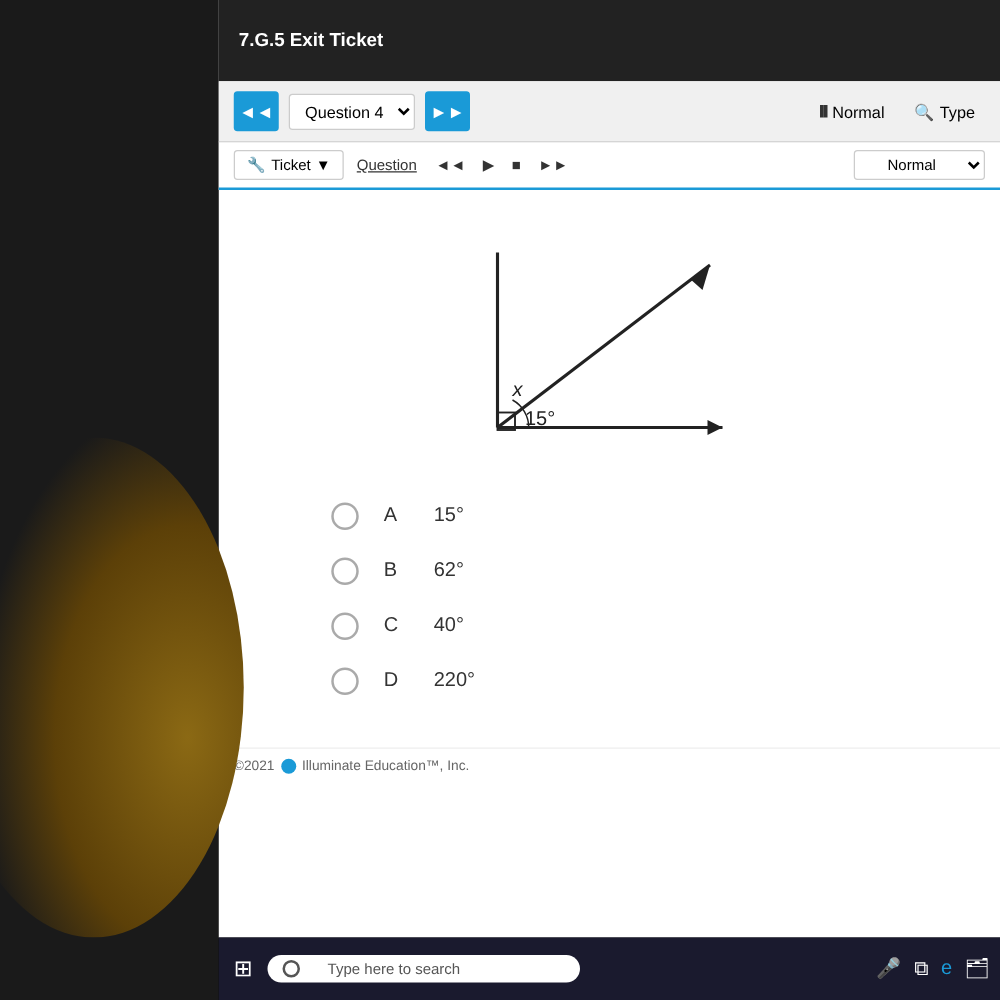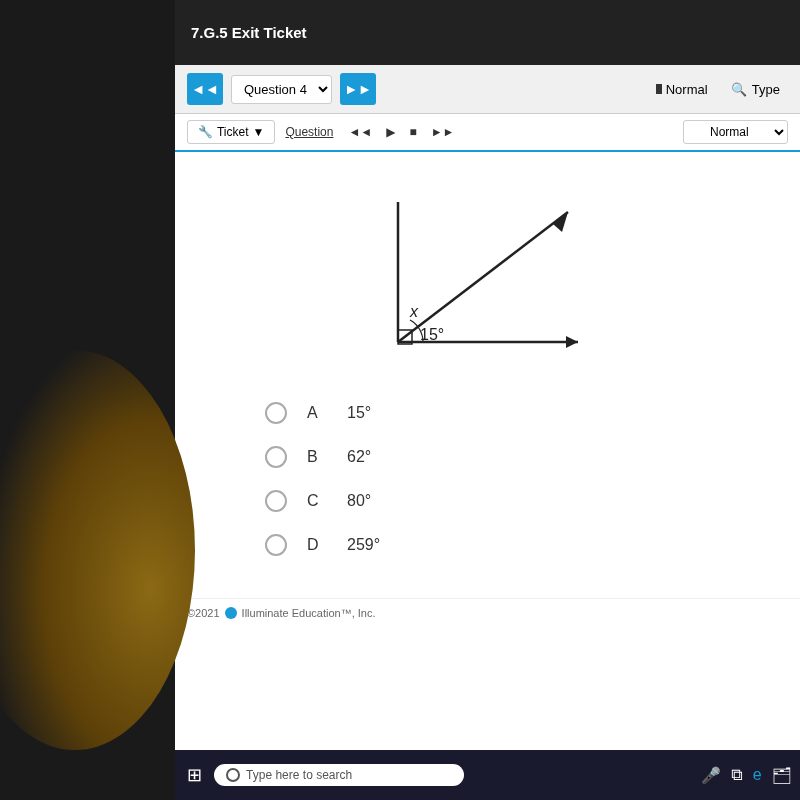--- a/index.html
+++ b/index.html
@@ -239,21 +239,21 @@
       cursor: pointer;
       padding: 4px;
     }
 
     .taskbar-search {
       background: #fff;
       border-radius: 15px;
       padding: 4px 12px;
       display: flex;
       align-items: center;
-      gap: 6px;
+      gap: 22px;
       flex: 1;
       max-width: 250px;
       font-size: 12px;
       color: #555;
       cursor: text;
     }
 
     .taskbar-search-circle {
       width: 14px;
       height: 14px;
@@ -382,27 +382,27 @@
 
       <div class="answer-option">
         <div class="radio-circle"></div>
         <span class="option-letter">B</span>
         <span class="option-value">62°</span>
       </div>
 
       <div class="answer-option">
         <div class="radio-circle"></div>
         <span class="option-letter">C</span>
-        <span class="option-value">80°</span>
+        <span class="option-value">40°</span>
       </div>
 
       <div class="answer-option">
         <div class="radio-circle"></div>
         <span class="option-letter">D</span>
-        <span class="option-value">259°</span>
+        <span class="option-value">220°</span>
       </div>
 
     </div>
 
   </div>
 
   <div class="footer">
     <span>©2021</span>
     <span class="illuminate-dot"></span>
     <span>Illuminate Education™, Inc.</span>

